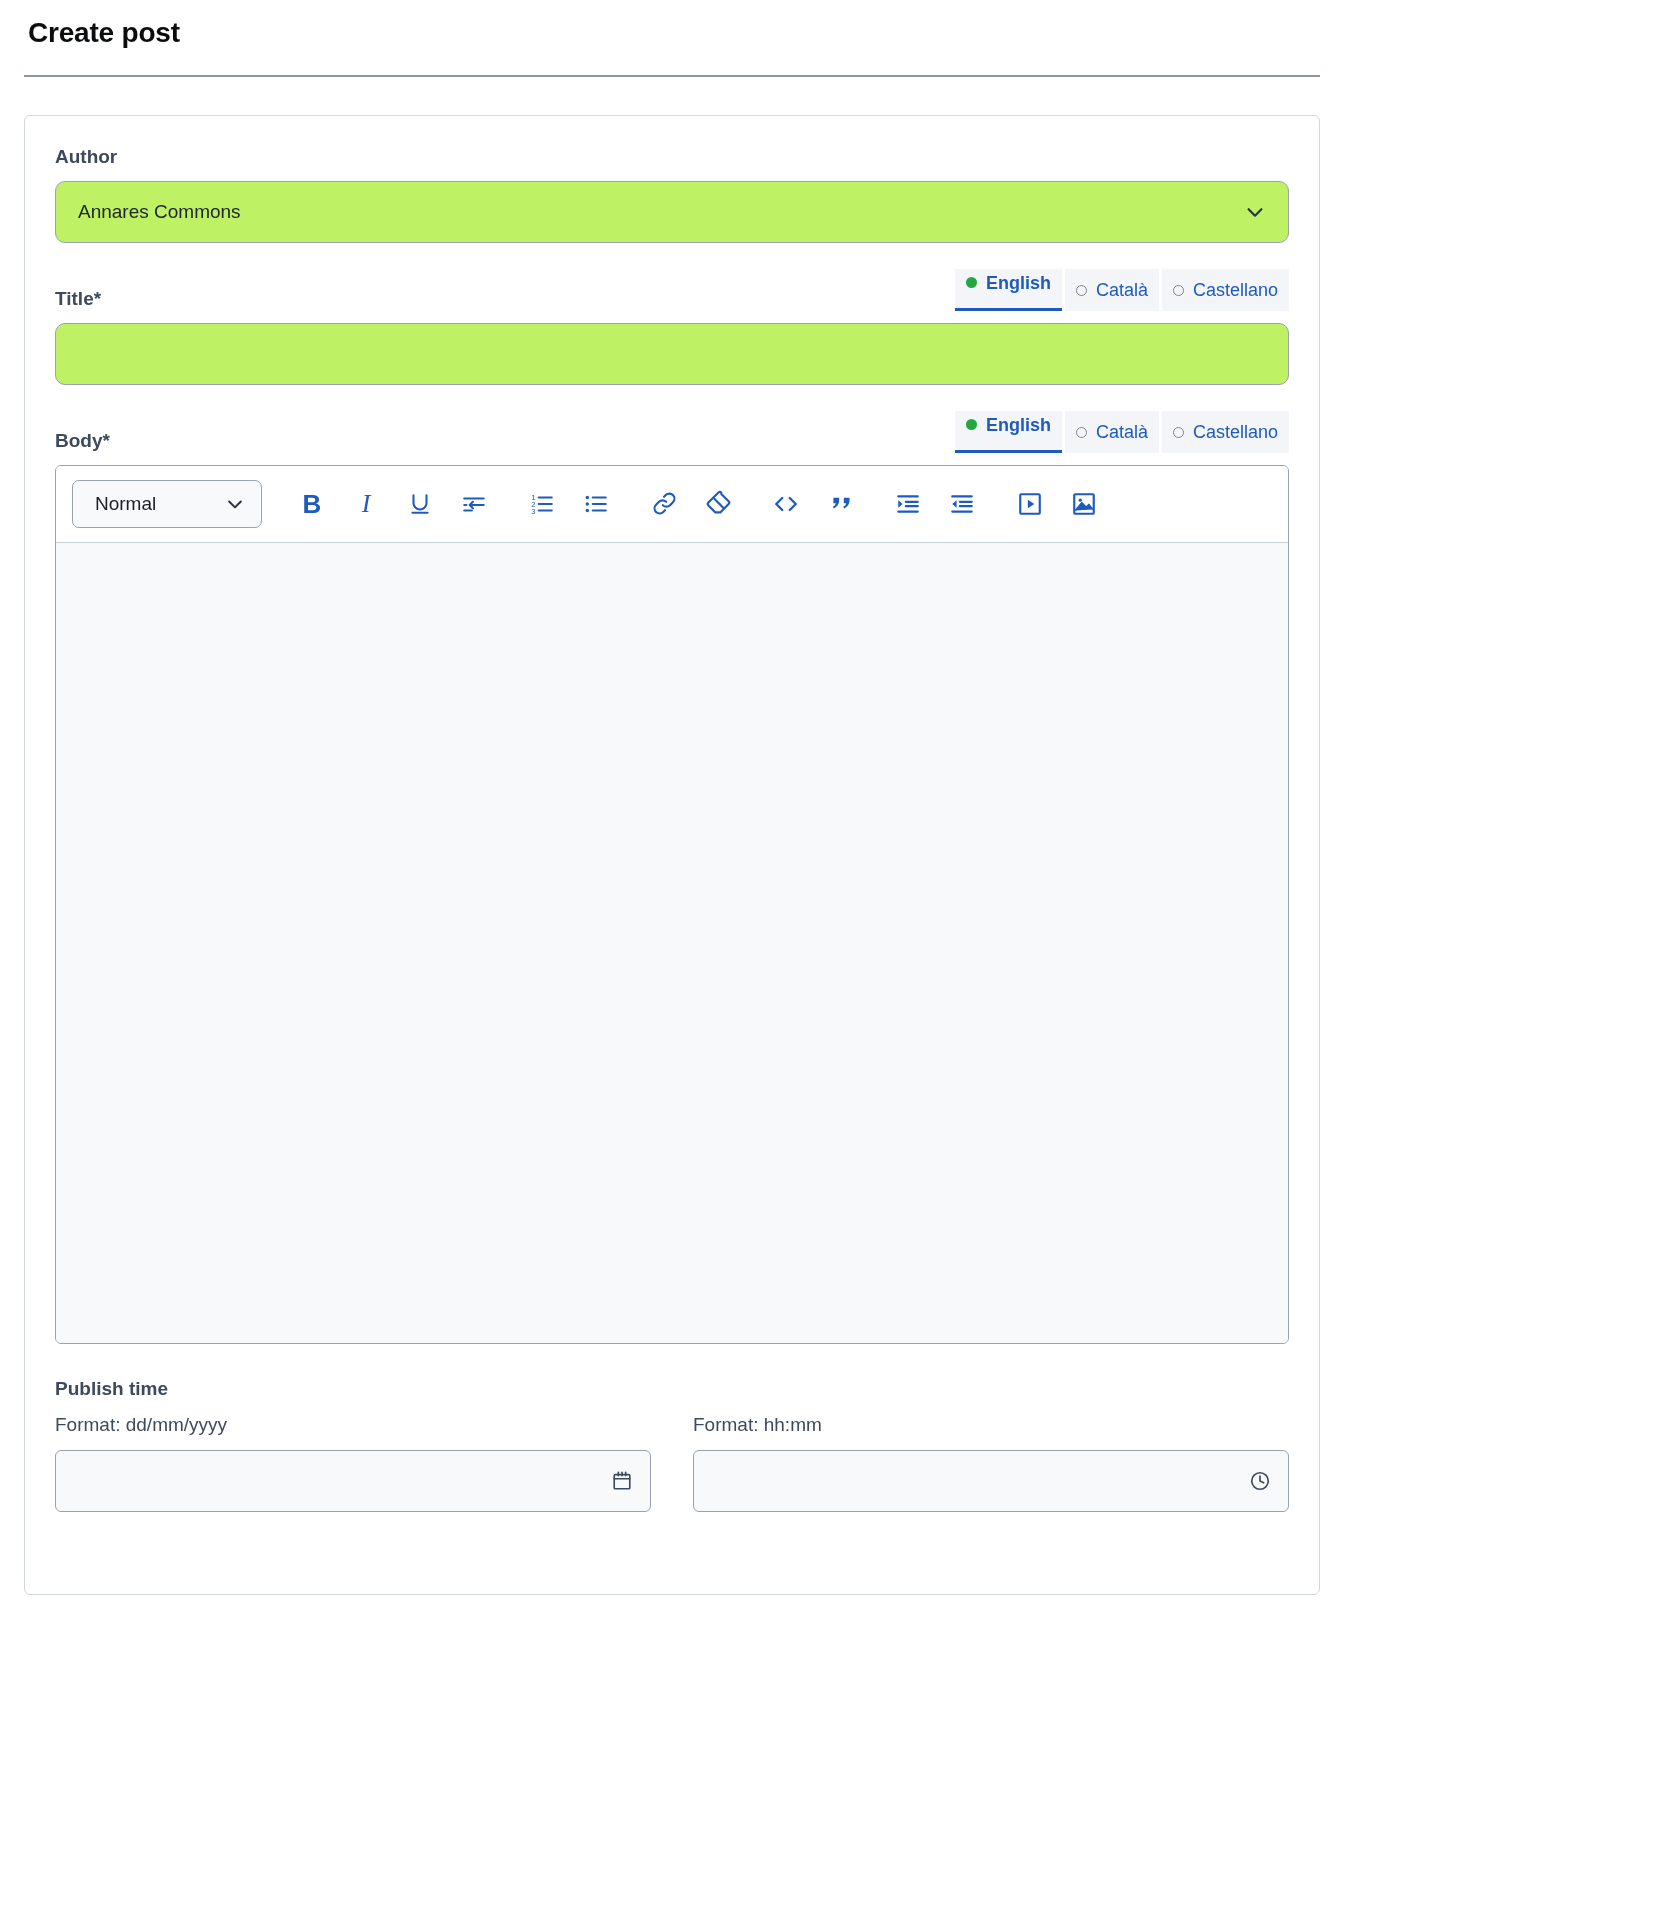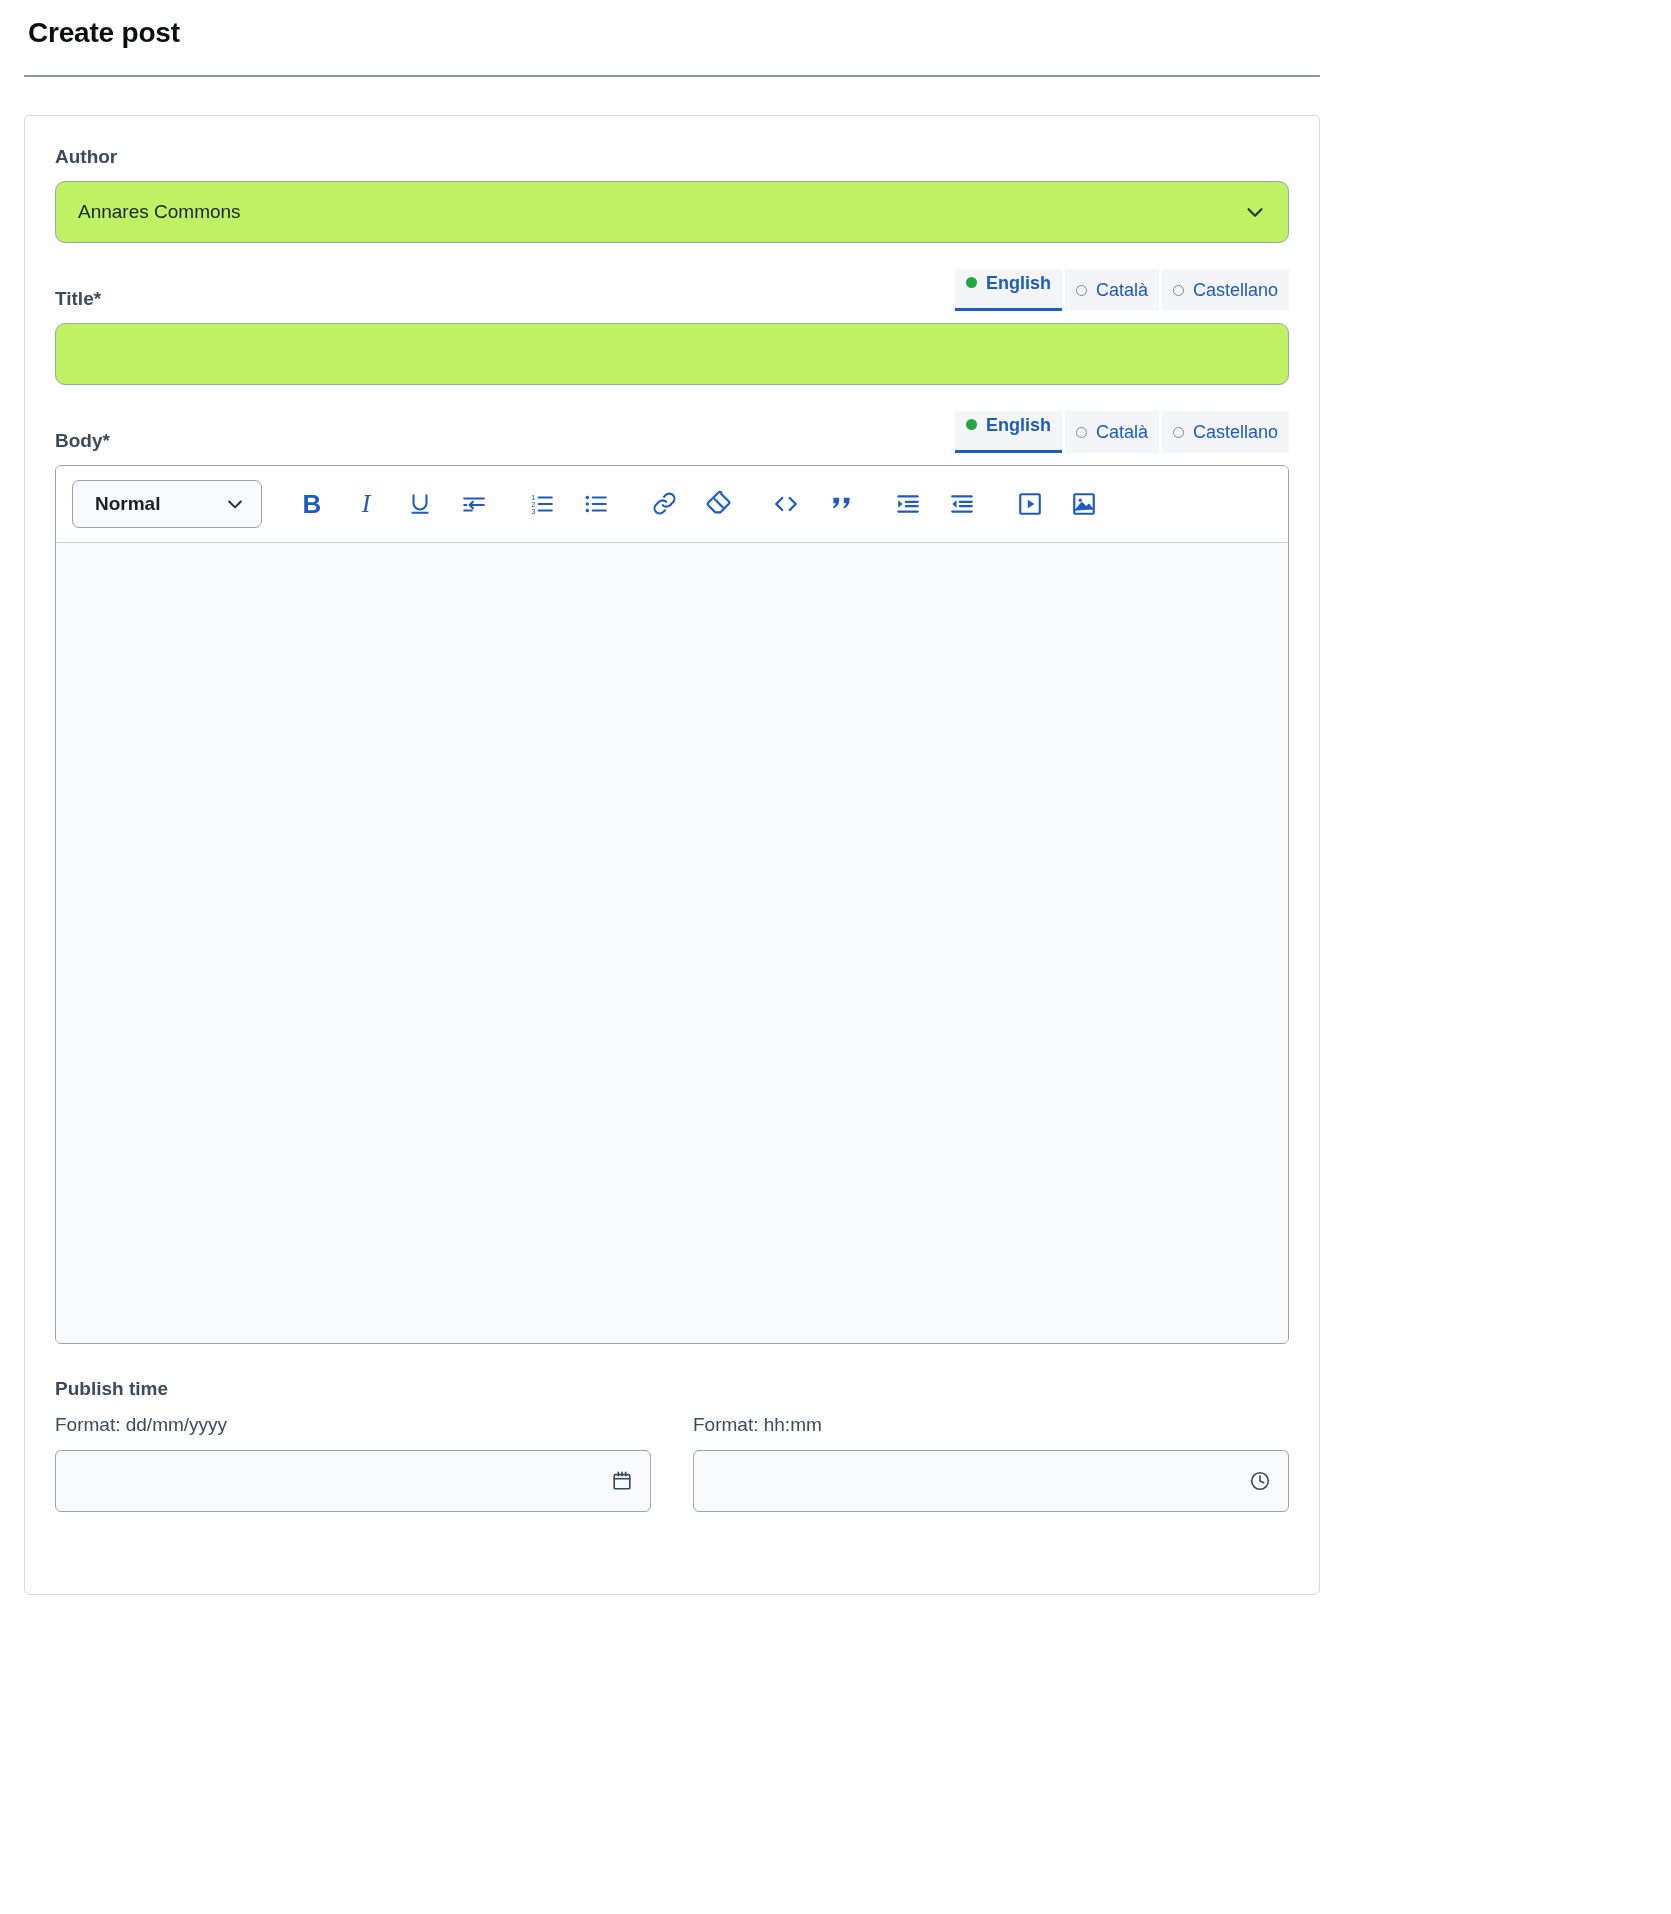--- a/index.html
+++ b/index.html
@@ -163,21 +163,20 @@
     border-radius: 7px;
     background: #f8f9fb;
     display: flex;
     align-items: center;
     justify-content: space-between;
     padding: 0 16px 0 22px;
     font-size: 19px;
     color: #1b1f26;
     cursor: pointer;
     margin-right: 30px;
-    font-weight: bold;
   }
   .fmt-select .chev { width: 20px; height: 20px; margin-left: 14px; }
 
   .tb-btn {
     width: 40px;
     height: 40px;
     display: flex;
     align-items: center;
     justify-content: center;
     color: #1d5bbf;

